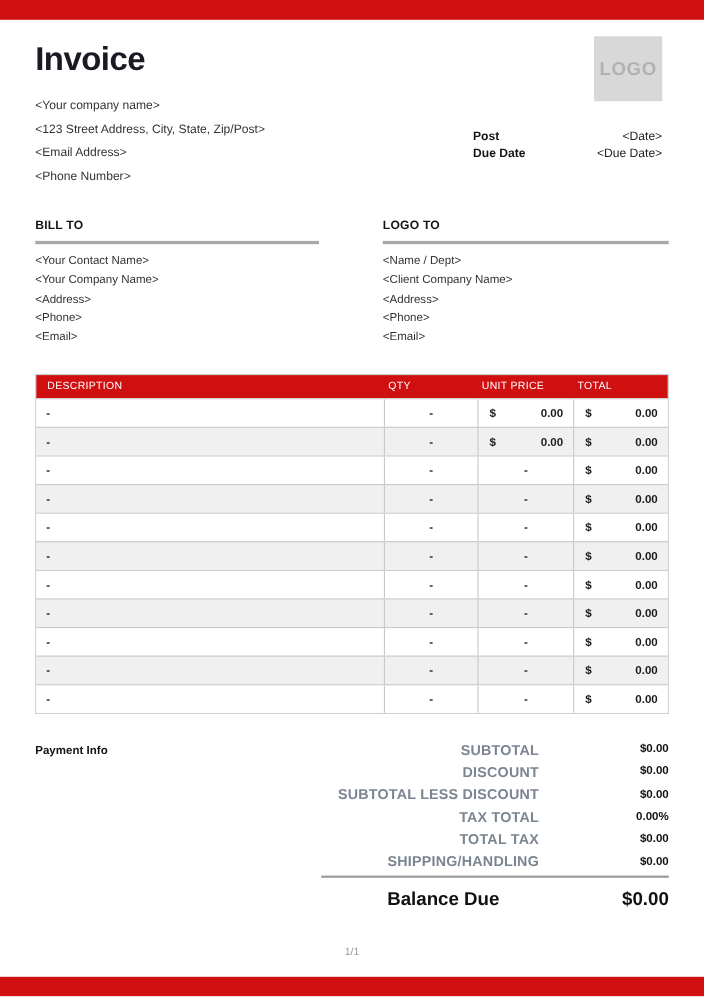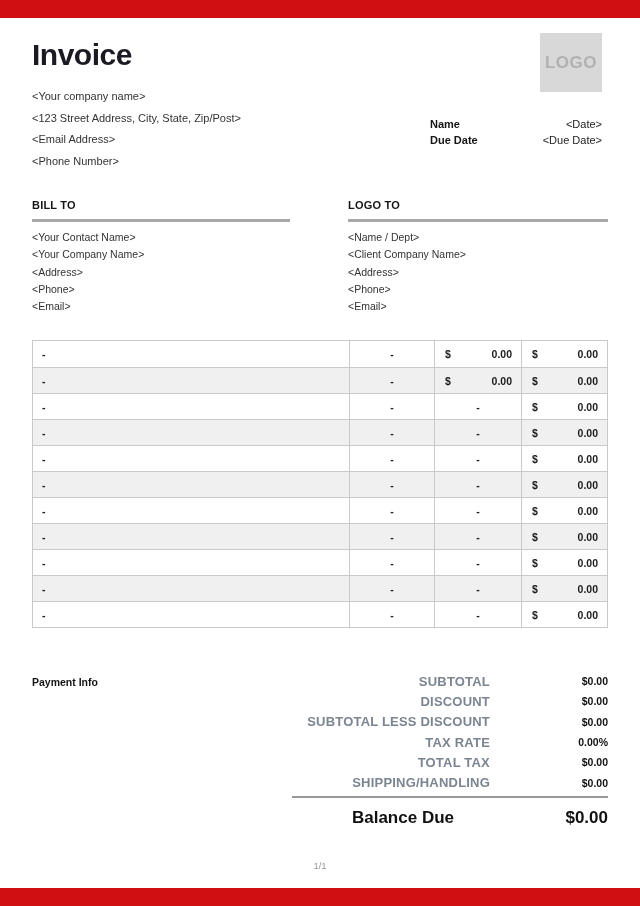--- a/index.html
+++ b/index.html
@@ -128,21 +128,21 @@
 
   <div class="company-block">
     <div>&lt;Your company name&gt;</div>
     <div>&lt;123 Street Address, City, State, Zip/Post&gt;</div>
     <div>&lt;Email Address&gt;</div>
     <div>&lt;Phone Number&gt;</div>
   </div>
 
   <div class="meta-block">
     <div class="meta-row">
-      <span class="meta-label">Name</span>
+      <span class="meta-label">Post</span>
       <span class="meta-value">&lt;Date&gt;</span>
     </div>
     <div class="meta-row">
       <span class="meta-label">Due Date</span>
       <span class="meta-value">&lt;Due Date&gt;</span>
     </div>
   </div>
 
   <div class="party bill">
     <div class="party-heading">BILL TO</div>
@@ -158,20 +158,26 @@
     <div class="party-heading">LOGO TO</div>
     <div class="party-rule"></div>
     <div class="party-line">&lt;Name / Dept&gt;</div>
     <div class="party-line">&lt;Client Company Name&gt;</div>
     <div class="party-line">&lt;Address&gt;</div>
     <div class="party-line">&lt;Phone&gt;</div>
     <div class="party-line">&lt;Email&gt;</div>
   </div>
 
   <div class="items">
+    <div class="thead">
+      <div class="th-desc">DESCRIPTION</div>
+      <div class="th-qty">QTY</div>
+      <div class="th-unit">UNIT PRICE</div>
+      <div class="th-total">TOTAL</div>
+    </div>
 
     <div class="trow">
       <div class="td td-desc">-</div>
       <div class="td td-qty">-</div>
       <div class="td td-money">
         <span>$</span>
         <span>0.00</span>
       </div>
       <div class="td td-money total">
         <span>$</span>
@@ -292,21 +298,21 @@
     </div>
     <div class="vrow">
       <span class="vlabel">DISCOUNT</span>
       <span class="vvalue">$0.00</span>
     </div>
     <div class="vrow">
       <span class="vlabel">SUBTOTAL LESS DISCOUNT</span>
       <span class="vvalue">$0.00</span>
     </div>
     <div class="vrow">
-      <span class="vlabel">TAX RATE</span>
+      <span class="vlabel">TAX TOTAL</span>
       <span class="vvalue">0.00%</span>
     </div>
     <div class="vrow">
       <span class="vlabel">TOTAL TAX</span>
       <span class="vvalue">$0.00</span>
     </div>
     <div class="vrow">
       <span class="vlabel">SHIPPING/HANDLING</span>
       <span class="vvalue">$0.00</span>
     </div>

